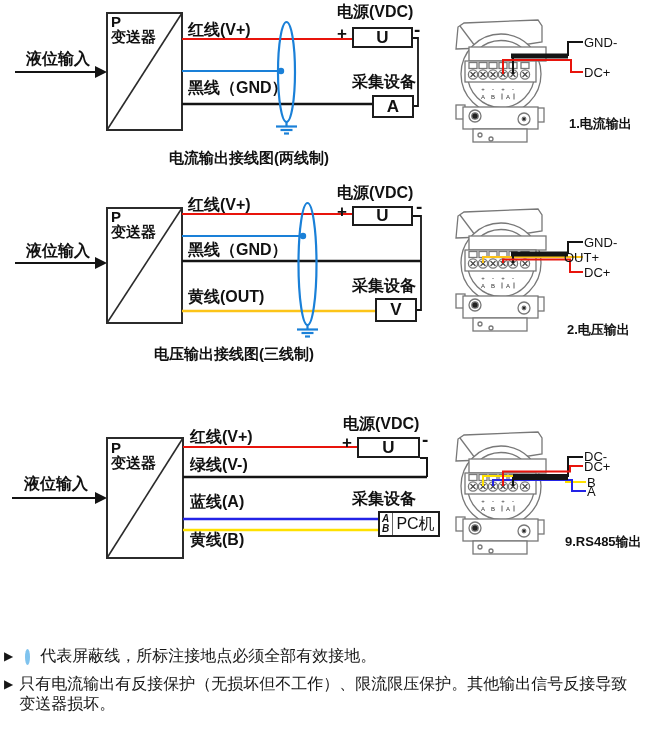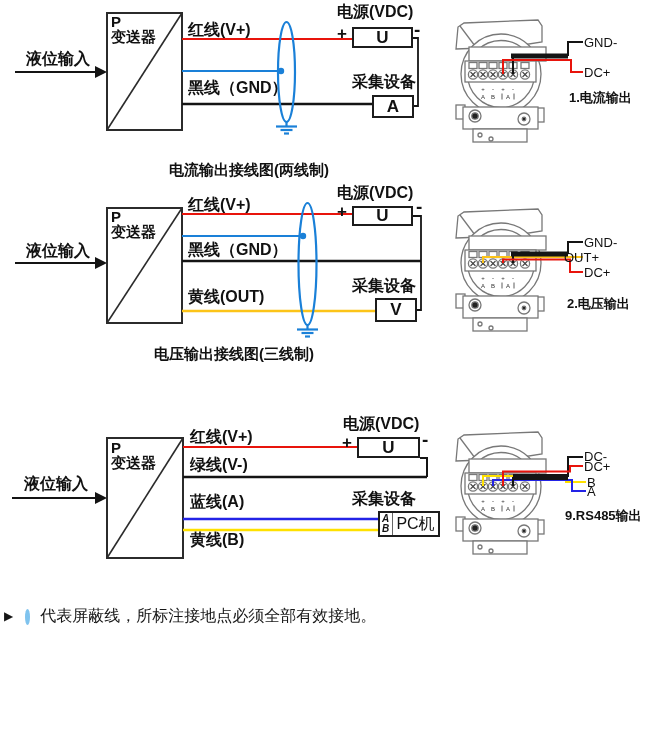--- a/index.html
+++ b/index.html
@@ -6,32 +6,32 @@
   #page{position:relative;width:650px;height:736px;background:#fff;overflow:hidden;
         font-family:"Liberation Sans","DejaVu Sans",sans-serif;color:#111;}
   #art{position:absolute;left:0;top:0;z-index:1;}
   .lbl{position:absolute;z-index:2;font-weight:bold;font-size:16px;line-height:1.05;
        white-space:nowrap;color:#111;}
   .small{font-size:15px;}
   .cap{font-size:15px;}
   .plus{font-size:17px;}
   .minus{font-size:19px;font-weight:bold;}
   .hlbl{font-weight:normal;font-size:13px;line-height:13px;}
-  .hcap{font-size:13px;}
+  .hcap{font-size:13px;margin-top:26px;}
   .ebox{position:absolute;z-index:2;background:#fff;border:2px solid #1c1c1c;
         display:flex;align-items:center;justify-content:center;
         font-weight:bold;font-size:17px;box-sizing:border-box;}
   .pcbox{position:absolute;z-index:2;background:#fff;border:2px solid #1c1c1c;
          box-sizing:border-box;display:flex;align-items:stretch;}
   .pc-ab{width:13px;border-right:1px solid #666;display:flex;flex-direction:column;
          justify-content:space-between;font-size:10px;font-weight:bold;line-height:10px;
          padding:1px 0 1px 2px;box-sizing:border-box;}
   .pc-main{flex:1;display:flex;align-items:center;justify-content:center;
            font-weight:normal;font-size:16px;}
-  .note{position:absolute;z-index:2;left:4px;font-size:16px;line-height:20px;color:#161616;}
+  .note{position:absolute;z-index:2;left:4px;font-size:16px;line-height:20px;color:#161616;margin-top:40px;}
   .bullet{font-size:12px;vertical-align:2px;margin-right:6px;}
   .shieldbar{display:inline-block;width:5px;height:16px;border-radius:50%;
              background:#7fc3ee;vertical-align:-3px;margin:0 10px 0 6px;}
   .ntext{display:inline-block;vertical-align:top;max-width:614px;}
 </style>
 </head>
 <body>
 
 <div id="page">
 
@@ -196,21 +196,21 @@
 <div class="lbl small" style="left:111px;top:14px;">P</div>
 <div class="lbl small" style="left:111px;top:29px;">变送器</div>
 <div class="lbl" style="left:188px;top:22px;">红线(V+)</div>
 <div class="lbl" style="left:188px;top:80px;">黑线（GND）</div>
 <div class="lbl" style="left:337px;top:4px;">电源(VDC)</div>
 <div class="lbl plus" style="left:337px;top:25px;">+</div>
 <div class="lbl minus" style="left:414px;top:20px;">-</div>
 <div class="ebox" style="left:352px;top:27px;width:61px;height:21px;">U</div>
 <div class="lbl" style="left:352px;top:74px;">采集设备</div>
 <div class="ebox" style="left:372px;top:95px;width:42px;height:23px;">A</div>
-<div class="lbl cap" style="left:145px;top:162px;padding-left:24px;">电流输出接线图(两线制)</div>
+<div class="lbl cap" style="left:145px;top:150px;padding-left:24px;">电流输出接线图(两线制)</div>
 <div class="lbl hlbl" style="left:584px;top:36px;">GND-</div>
 <div class="lbl hlbl" style="left:584px;top:66px;">DC+</div>
 <div class="lbl hcap" style="left:569px;top:91px;">1.电流输出</div>
 
 <div class="lbl" style="left:26px;top:243px;">液位输入</div>
 <div class="lbl small" style="left:111px;top:209px;">P</div>
 <div class="lbl small" style="left:111px;top:224px;">变送器</div>
 <div class="lbl" style="left:188px;top:197px;">红线(V+)</div>
 <div class="lbl" style="left:188px;top:242px;">黑线（GND）</div>
 <div class="lbl" style="left:188px;top:289px;">黄线(OUT)</div>
@@ -247,14 +247,17 @@
 </div>
 <div class="lbl hlbl" style="left:584px;top:450px;">DC-</div>
 <div class="lbl hlbl" style="left:584px;top:460px;">DC+</div>
 <div class="lbl hlbl" style="left:587px;top:476px;">B</div>
 <div class="lbl hlbl" style="left:587px;top:485px;">A</div>
 <div class="lbl hcap" style="left:565px;top:509px;">9.RS485输出</div>
 
 <div class="note" style="top:606px;">
   <span class="bullet">▶</span><span class="shieldbar"></span><span class="ntext">代表屏蔽线，所标注接地点必须全部有效接地。</span>
 </div>
+<div class="note" style="top:634px;">
+  <span class="bullet">▶</span><span class="ntext"><span>只有电流输出有反接保护（无损坏但不工作）、限流限压保护。其他输出信号反接导致</span><br><span>变送器损坏。</span></span>
+</div>
 
 </div>
 
 </body></html>

